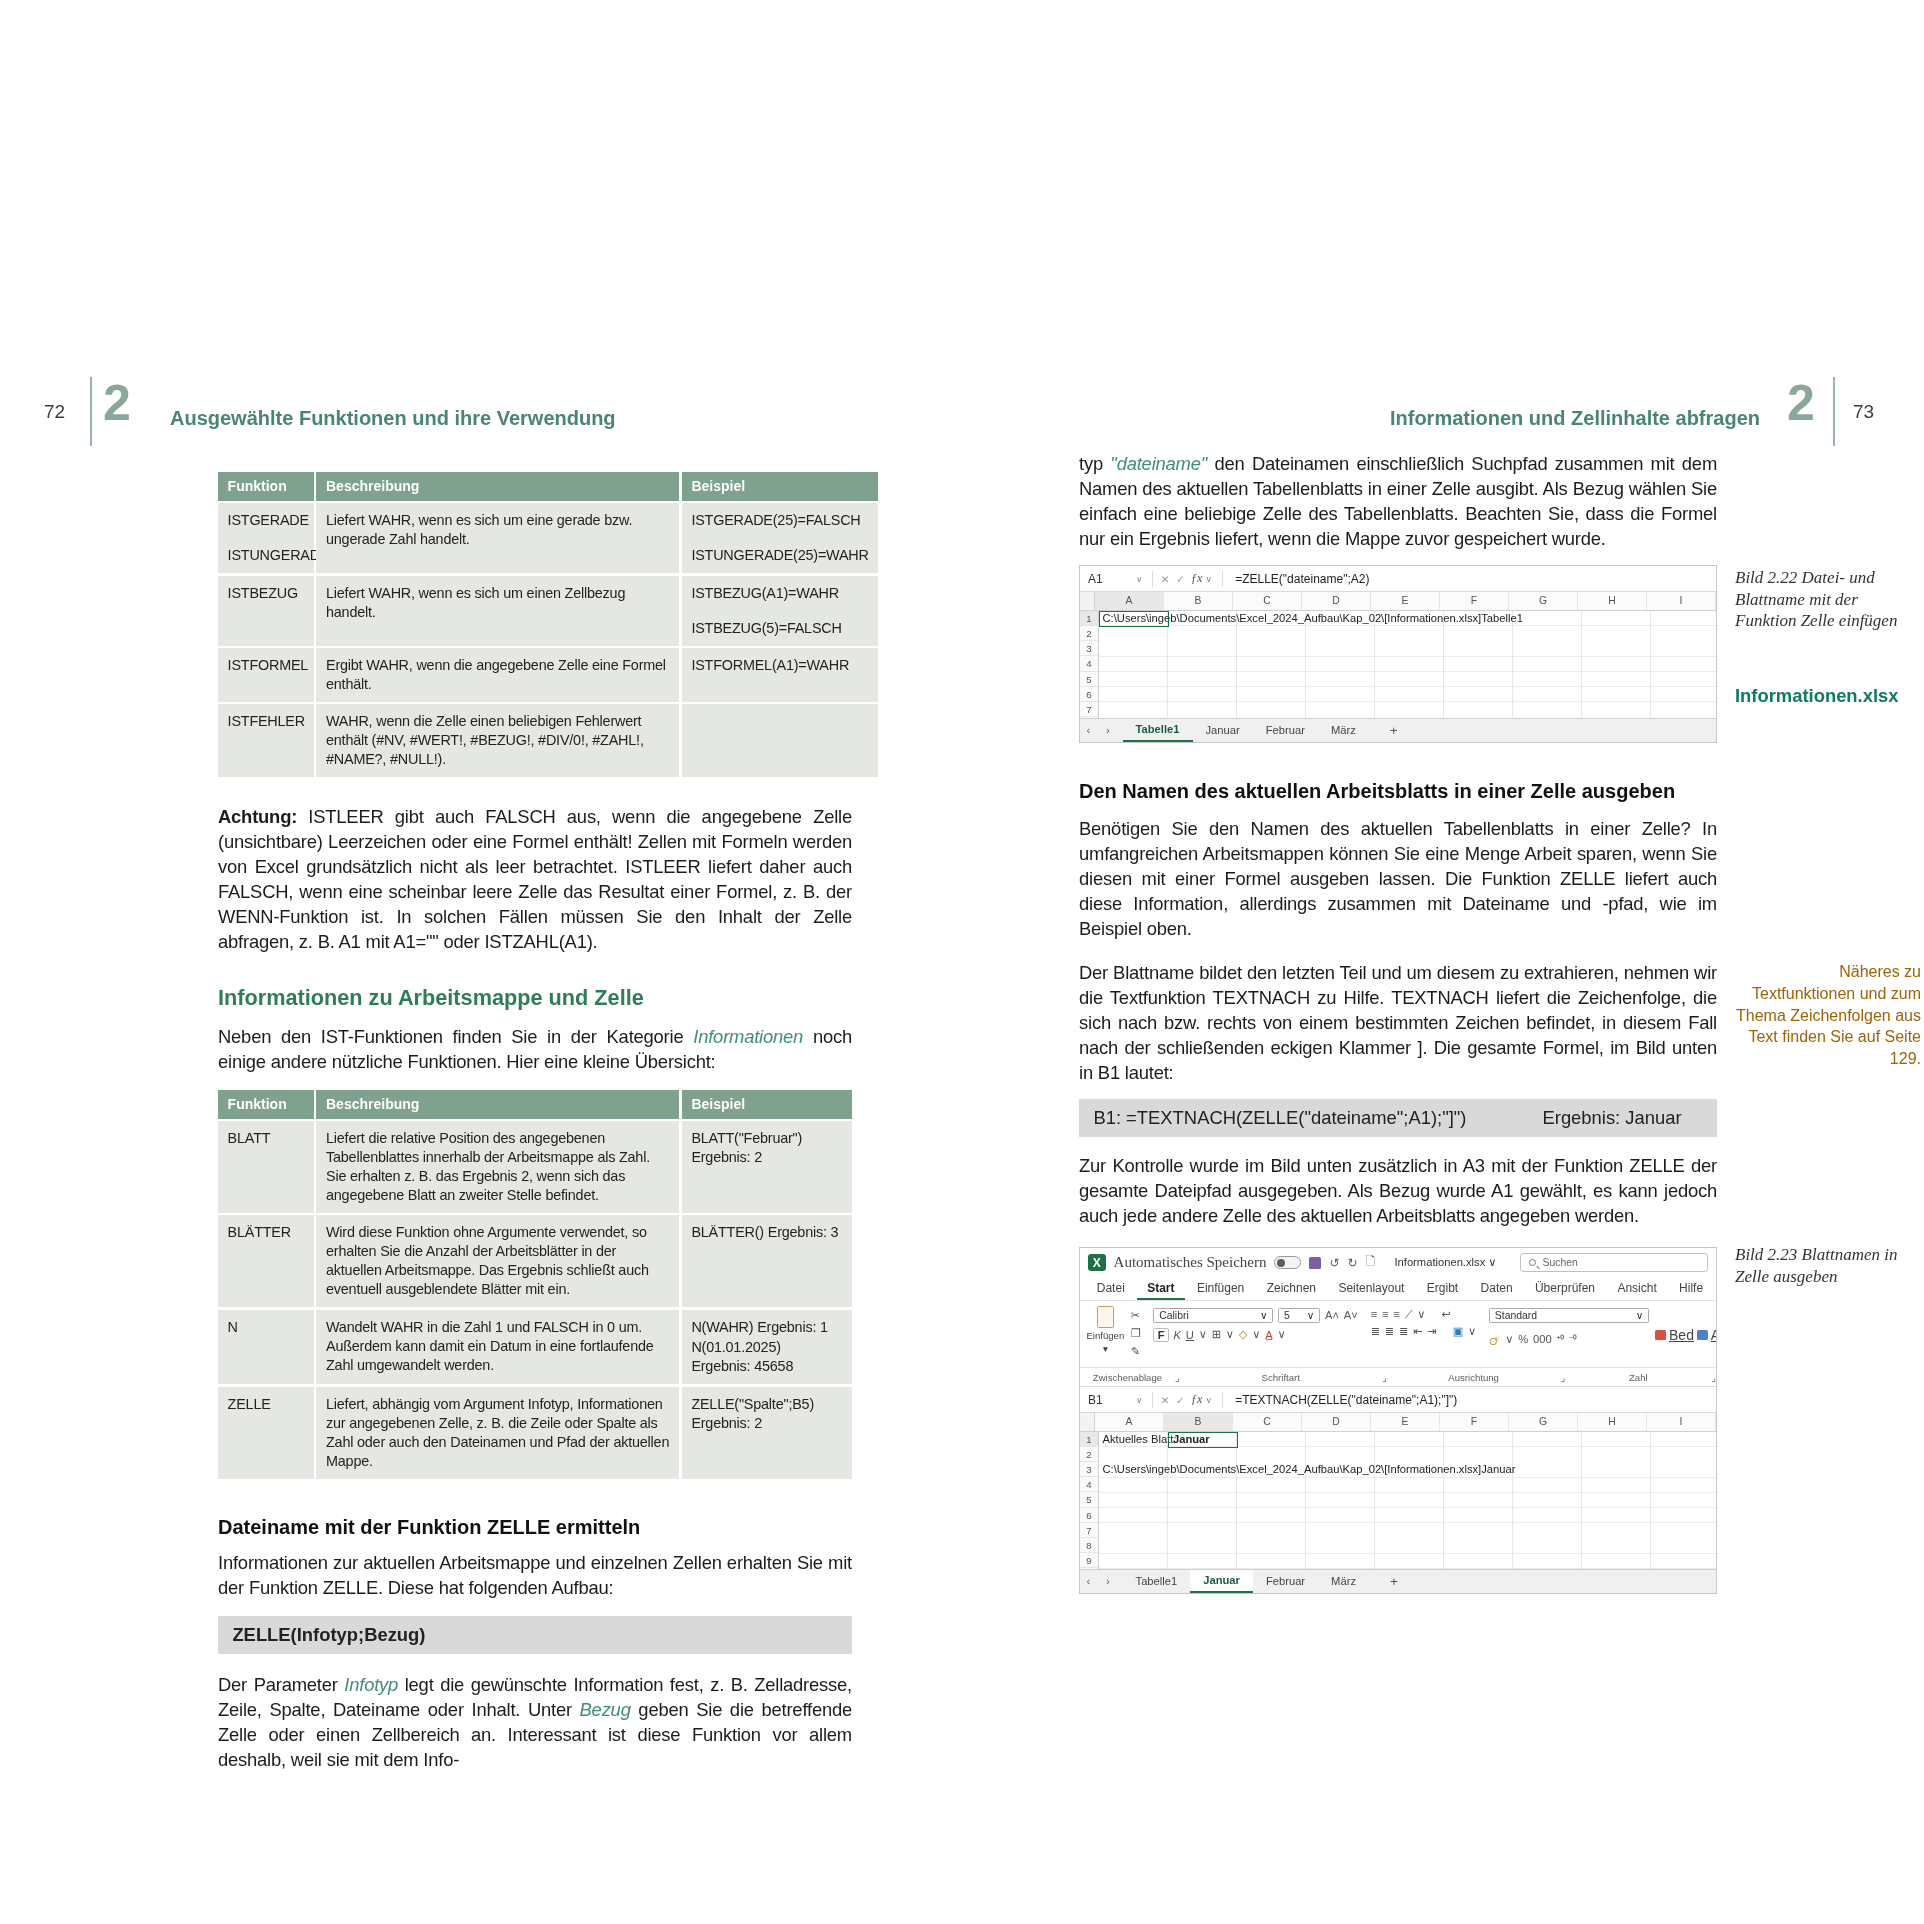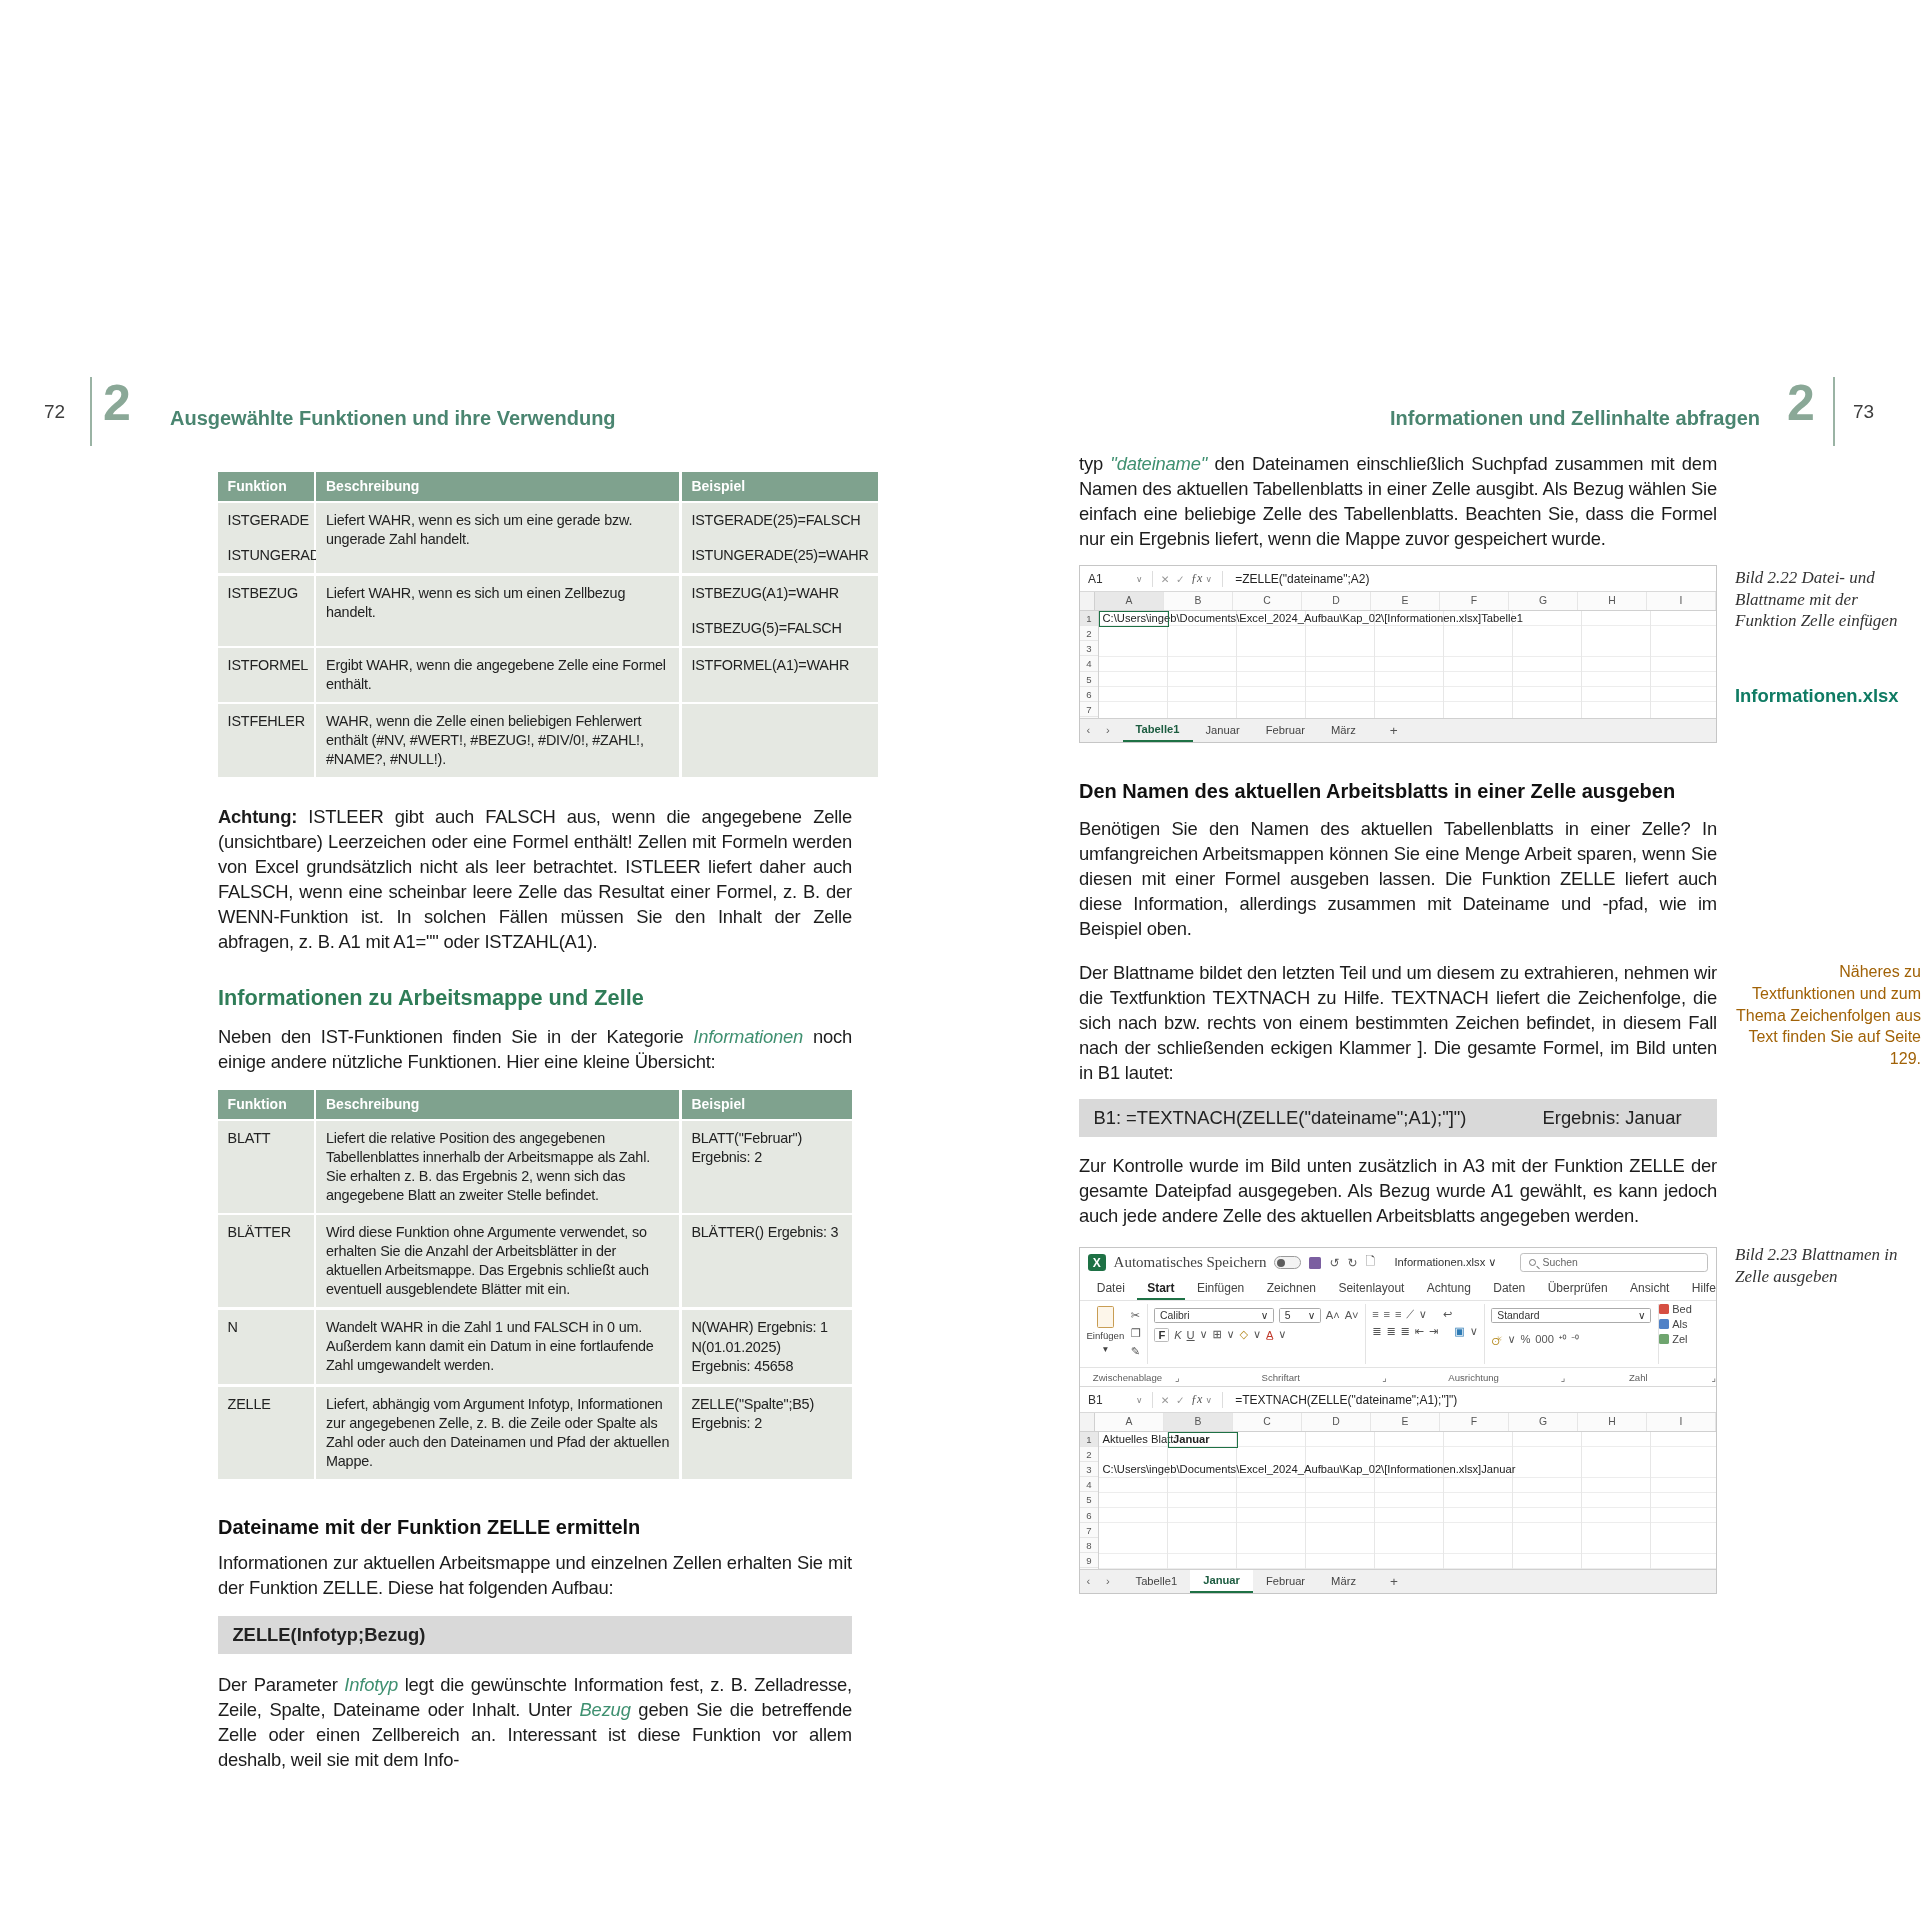--- a/index.html
+++ b/index.html
@@ -61,21 +61,21 @@
   .paste-btn { display:flex; flex-direction:column; align-items:center; font-size:9.6px; color:#444; gap:1.6px; }
   .clip { width:17.6px; height:22.5px; border:1.2px solid #c89d54; border-radius:1.6px; background:#fdf6ea; }
   .rcol { display:flex; flex-direction:column; gap:4.8px; font-size:10.4px; color:#555; }
   .rrow { display:flex; gap:4.8px; align-items:center; font-size:10.4px; color:#555; }
   .selbox { border:0.8px solid #ababab; border-radius:1.6px; padding:0.8px 4.8px; font-size:10.4px; color:#333; display:flex; gap:6.4px; align-items:center; background:#fff; }
   .glyph { font-size:11.2px; color:#555; }
   .fbtn { font-size:11.2px; color:#333; font-weight:bold; border:0.8px solid #bbb; border-radius:1.6px; padding:0 3.2px; }
   .fill-ico { color:#b58a1f; } .fontcolor-ico { color:#c0392b; }
   .group-labels { display:flex; height:19px; font-size:9.6px; color:#5f5f5f; border-bottom:0.8px solid #d8d8d8; align-items:center; }
   .group-labels span.gl { text-align:center; }
-  .right-labels { display:flex; flex-direction:column; gap:3.2px; font-size:11px; color:#444; padding-top:1.6px; }
+  .right-labels { display:flex; gap:3.2px; font-size:14px; color:#444; padding-top:1.6px;text-decoration:underline; }
   .rlbl { display:flex; gap:3.2px; align-items:center; }
   .sq { width:10.4px; height:10.4px; border-radius:1.6px; }
 
   .fbar { height:26px; display:flex; align-items:center; border-bottom:0.8px solid #d9d9d9; font-size:12px; }
   .namebox { width:56px; padding-left:8px; color:#333; }
   .fb-caret { color:#888; font-size:8.8px; margin-right:4.8px; }
   .fb-div { width:0.8px; height:16px; background:#ddd; margin:0 4.8px; }
   .fb-ico { color:#999; font-size:10.4px; margin:0 3.2px; }
   .fx { font-style:italic; font-family:"Liberation Serif", serif; color:#555; margin:0 3.2px; }
   .fb-formula { margin-left:8px; color:#222; }
@@ -275,21 +275,21 @@
             <span class="mag"></span>
             <span>Suchen</span>
           </div>
         </div>
         <div class="menu-tabs">
             <span class="menu-tab">Datei</span>
             <span class="menu-tab">Start</span>
             <span class="menu-tab">Einfügen</span>
             <span class="menu-tab">Zeichnen</span>
             <span class="menu-tab">Seitenlayout</span>
-            <span class="menu-tab">Achtung</span>
+            <span class="menu-tab">Ergibt</span>
             <span class="menu-tab">Daten</span>
             <span class="menu-tab">Überprüfen</span>
             <span class="menu-tab">Ansicht</span>
             <span class="menu-tab">Hilfe</span>
           </div>
         <div class="ribbon">
           <div class="rgroup">
             <div class="paste-btn">
               <div class="clip"></div>
               <span>Einfügen</span>

